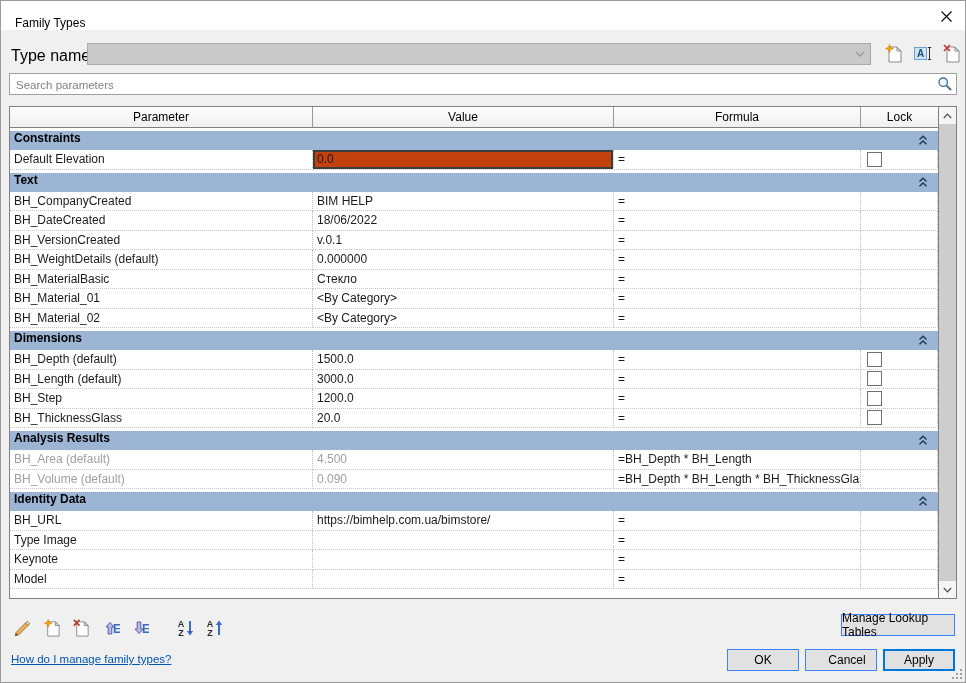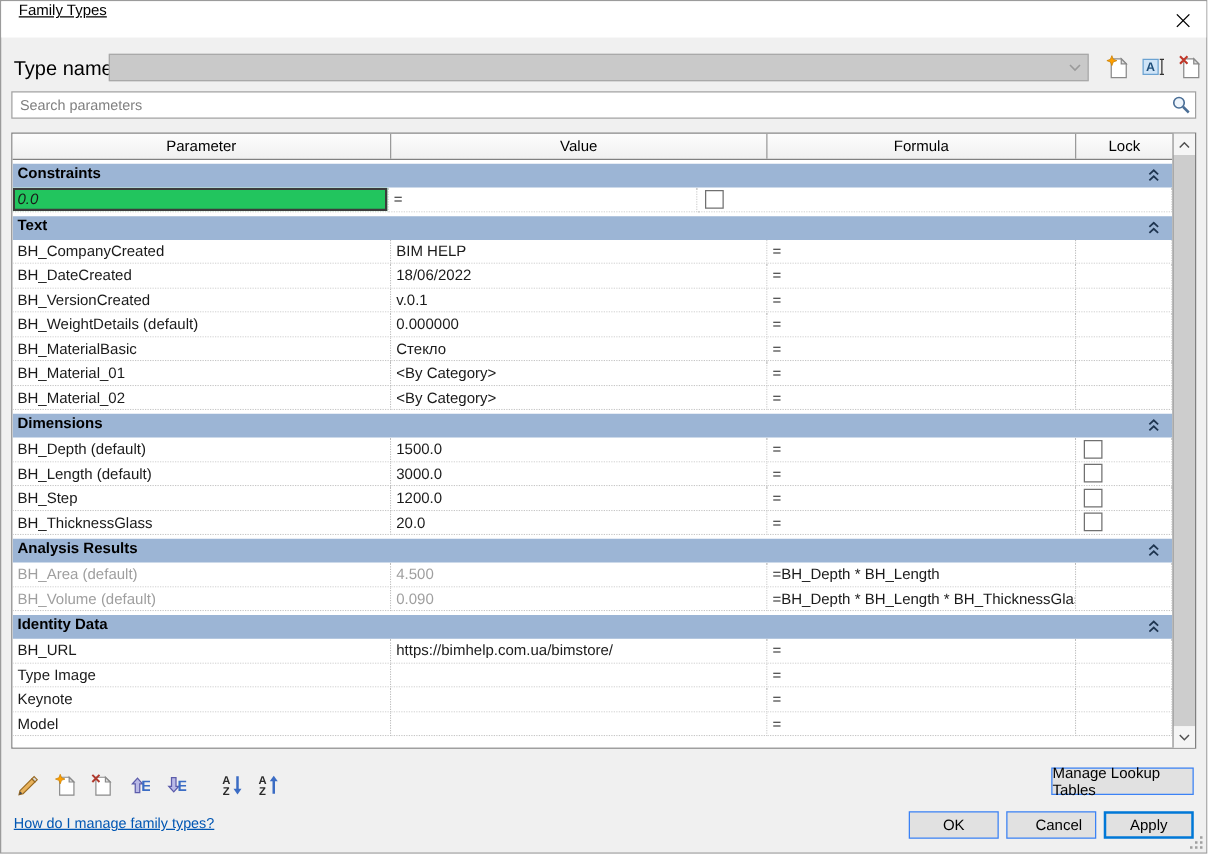--- a/index.html
+++ b/index.html
@@ -1,19 +1,19 @@
 <!DOCTYPE html>
 <html><head>
 <meta charset="utf-8">
 <style>
   html,body{margin:0;padding:0;}
   body{width:966px;height:683px;font-family:"Liberation Sans",sans-serif;background:#fff;overflow:hidden;}
   .dialog{position:relative;width:964px;height:681px;border:1px solid #9b9b9b;background:#f0f0f0;box-sizing:content-box;}
   
-  .titlebar{position:absolute;top:0;left:0;right:0;height:29px;background:#fff;display:flex;align-items:flex-start;text-decoration:underline;}
+  .titlebar{position:absolute;top:0;left:0;right:0;height:29px;background:#fff;display:flex;align-items:flex-end;}
   .title{margin-left:14px;font-size:12px;color:#000;}
   .close-btn{position:absolute;right:8px;top:4px;width:22px;height:22px;display:flex;align-items:center;justify-content:center;cursor:pointer;}
   
   .typename-row{position:absolute;top:42px;left:10px;right:8px;height:22px;}
   .typename-label{position:absolute;left:0;top:4px;font-size:16px;font-weight:normal;color:#000;}
   .typename-combo{position:absolute;left:76px;top:0;width:782px;height:20px;background:#c9c9c9;border:1px solid #a9a9a9;}
   .combo-chev{position:absolute;right:5px;top:7px;}
   .tn-icon{position:absolute;top:0;width:21px;height:21px;cursor:pointer;}
   .tn-icon.i1{left:872px;}
   .tn-icon.i2{left:901px;}
@@ -34,21 +34,21 @@
   .c-formula{width:247px;flex:none;}
   .c-lock{flex:1;}
   .tbody{flex:1;overflow:hidden;background:#fff;}
   .srow{height:19px;margin-top:3px;background:#9cb5d5;display:flex;position:relative;cursor:pointer;}
   .stitle{font-size:12px;font-weight:bold;color:#000;margin-left:4px;}
   .schev{position:absolute;right:10px;top:4px;}
   .trow{height:19.5px;display:flex;box-sizing:border-box;}
   .c{box-sizing:border-box;border-right:1px dotted #bdbdbd;border-bottom:1px dotted #c6c6c6;display:flex;align-items:center;font-size:12px;color:#1a1a1a;overflow:hidden;white-space:nowrap;}
   .c.pl{padding-left:4px;}
   .trow.disabled .c-param, .trow.disabled .c-value{color:#9f9f9f;}
-  .vbox{box-sizing:border-box;width:100%;height:100%;box-shadow:inset 0 0 0 2px #3c3c3c;display:flex;align-items:center;padding-left:4px;background:#22c55e;font-style:italic;}
+  .vbox{box-sizing:border-box;width:100%;height:100%;box-shadow:inset 0 0 0 2px #3c3c3c;display:flex;align-items:center;padding-left:4px;background:#c2410c;}
   .cb{width:13px;height:13px;border:1px solid #707070;background:#fff;margin-left:6px;flex:none;cursor:pointer;}
   
   .vscroll{width:17px;flex:none;background:#f0f0f0;border-left:1px solid #808080;position:relative;}
   .sb-btn{position:absolute;left:0;width:17px;height:17px;background:#f5f5f5;display:flex;align-items:center;justify-content:center;cursor:pointer;}
   .sb-up{top:0;}
   .sb-down{bottom:0;}
   .sb-thumb{position:absolute;left:0;top:17px;bottom:17px;width:17px;background:#cdcdcd;cursor:pointer;}
   
   .btoolbar{position:absolute;left:12px;bottom:43px;height:22px;display:flex;align-items:center;}
   .tb-icon{width:20px;height:20px;margin-right:9px;cursor:pointer;flex:none;}
@@ -123,20 +123,21 @@
         <div class="th c-lock">Lock</div>
       </div>
       <div class="tbody" id="table-body">
           <div class="srow" style="background: rgb(156, 181, 213);">
             <span class="stitle">Constraints</span>
             <svg class="schev" width="10" height="11" viewBox="0 0 10 11">
               <path d="M1.5 4.5 L5 1.2 L8.5 4.5 M1.5 9.3 L5 6 L8.5 9.3" stroke="#1f3550" stroke-width="1.4" fill="none"></path>
             </svg>
           </div>
           <div class="trow">
+            <div class="c c-param pl">Default Elevation</div>
             <div class="c c-value">
               <div class="vbox">0.0</div>
             </div>
             <div class="c c-formula pl">=</div>
             <div class="c c-lock">
               <span class="cb"></span>
             </div>
           </div>
           <div class="srow" style="background: rgb(156, 181, 213);">
             <span class="stitle">Text</span>

